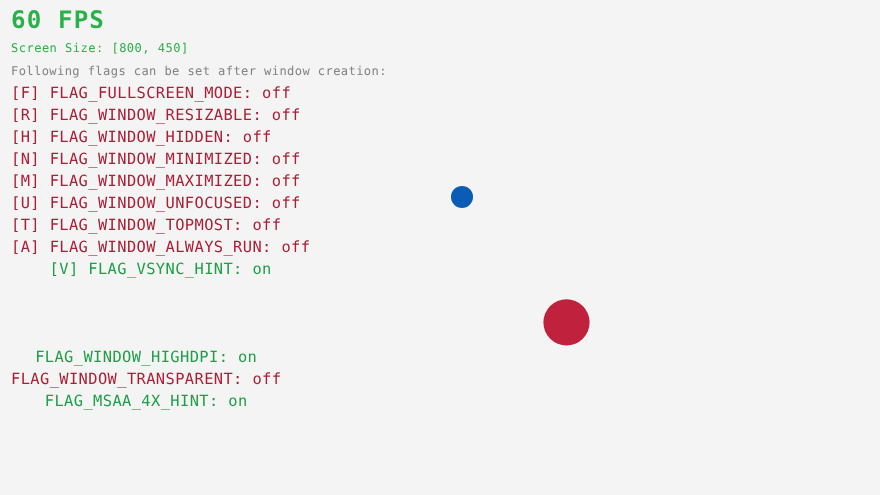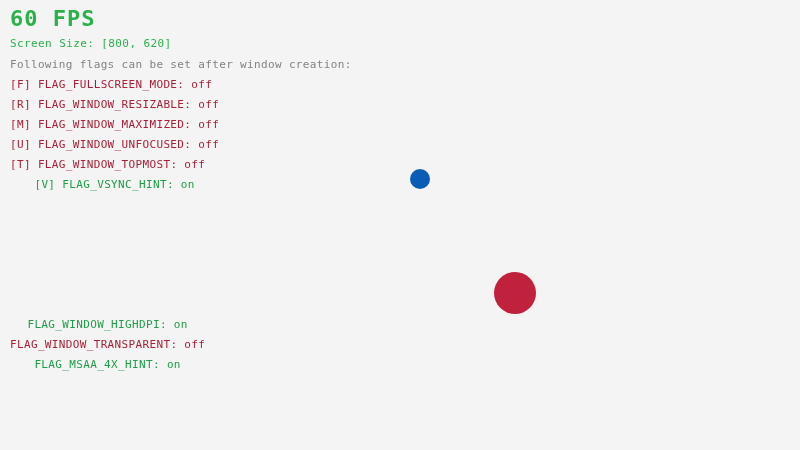--- a/index.html
+++ b/index.html
@@ -58,21 +58,21 @@
   .flag-list {
     position: absolute;
     left: 10px;
   }
   #flags-after  { top: 78px; }
   #flags-before { top: 318px; }
 
   .flag-row {
     height: 20px;
     line-height: 14px;
-    font-size: 11px;
+    font-size: 14px;
     letter-spacing: 0.35px;
     white-space: pre;
   }
   .flag-row .key,
   .flag-row .name,
   .flag-row .colon,
   .flag-row .value {
     display: inline;
     white-space: pre;
   }
@@ -99,30 +99,33 @@
     background: #c0213c;
   }
 </style>
 </head>
 <body>
 
 <div id="app">
 
   <div class="fps">60 FPS</div>
 
-  <div class="screen-size">Screen Size: [800, 620]</div>
+  <div class="screen-size">Screen Size: [800, 450]</div>
 
   <div class="section-heading" id="heading-after">Following flags can be set after window creation:</div>
 
   <div class="flag-list" id="flags-after">
       <div class="flag-row state-off"><span class="key">[F] </span><span class="name">FLAG_FULLSCREEN_MODE</span><span class="colon">: </span><span class="value">off</span></div>
       <div class="flag-row state-off"><span class="key">[R] </span><span class="name">FLAG_WINDOW_RESIZABLE</span><span class="colon">: </span><span class="value">off</span></div>
+      <div class="flag-row state-off"><span class="key">[H] </span><span class="name">FLAG_WINDOW_HIDDEN</span><span class="colon">: </span><span class="value">off</span></div>
+      <div class="flag-row state-off"><span class="key">[N] </span><span class="name">FLAG_WINDOW_MINIMIZED</span><span class="colon">: </span><span class="value">off</span></div>
       <div class="flag-row state-off"><span class="key">[M] </span><span class="name">FLAG_WINDOW_MAXIMIZED</span><span class="colon">: </span><span class="value">off</span></div>
       <div class="flag-row state-off"><span class="key">[U] </span><span class="name">FLAG_WINDOW_UNFOCUSED</span><span class="colon">: </span><span class="value">off</span></div>
       <div class="flag-row state-off"><span class="key">[T] </span><span class="name">FLAG_WINDOW_TOPMOST</span><span class="colon">: </span><span class="value">off</span></div>
+      <div class="flag-row state-off"><span class="key">[A] </span><span class="name">FLAG_WINDOW_ALWAYS_RUN</span><span class="colon">: </span><span class="value">off</span></div>
       <div class="flag-row state-on"><span class="key">[V] </span><span class="name">FLAG_VSYNC_HINT</span><span class="colon">: </span><span class="value">on</span></div>
     </div>
 
 
   <div class="flag-list" id="flags-before">
       <div class="flag-row state-on"><span class="name">FLAG_WINDOW_HIGHDPI</span><span class="colon">: </span><span class="value">on</span></div>
       <div class="flag-row state-off"><span class="name">FLAG_WINDOW_TRANSPARENT</span><span class="colon">: </span><span class="value">off</span></div>
       <div class="flag-row state-on"><span class="name">FLAG_MSAA_4X_HINT</span><span class="colon">: </span><span class="value">on</span></div>
     </div>
 

